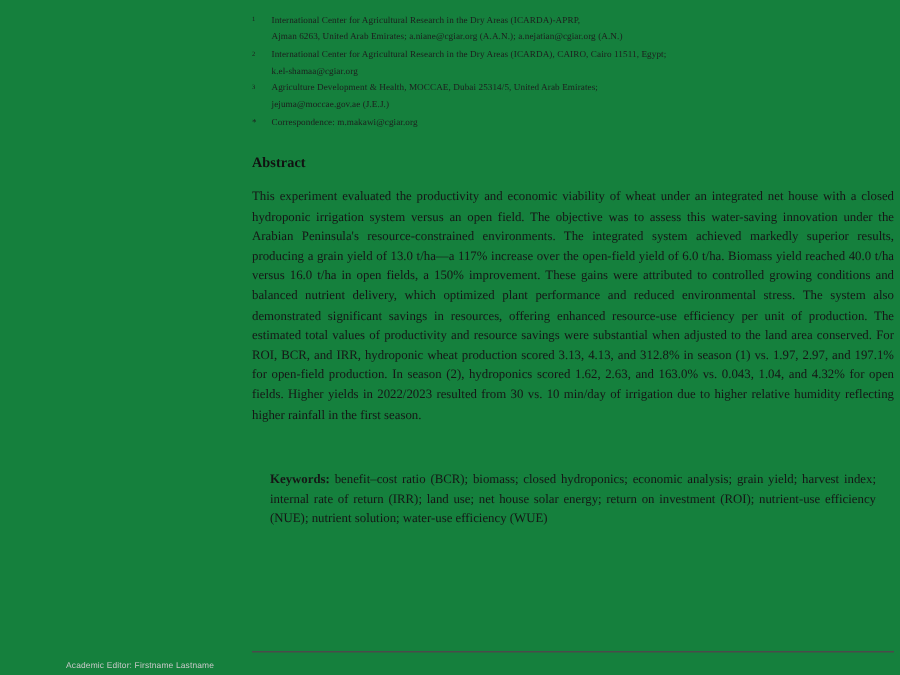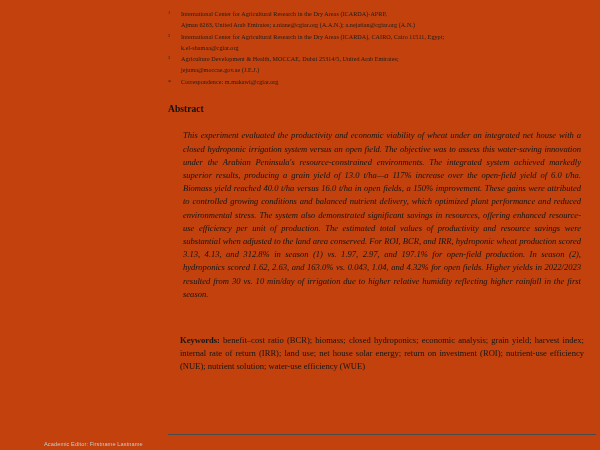--- a/index.html
+++ b/index.html
@@ -15,21 +15,21 @@
     overflow: hidden;
     font-family: "Liberation Serif", "DejaVu Serif", serif;
     color: #1a1a1a;
     -webkit-font-smoothing: antialiased;
   }
 
   
   .page {
     position: absolute;
     inset: 0;
-    background: #c2410c;
+    background: #15803d;
   }
 
   
   .content-col {
     position: absolute;
     left: 168px;
     top: 0;
     width: 428px;
   }
 
@@ -75,22 +75,21 @@
     margin-bottom: 10px;
     letter-spacing: 0.005em;
     color: #111;
   }
   .abstract-body {
     font-size: 8.55px;
     line-height: 1.545;
     text-align: justify;
     text-justify: inter-word;
     color: #161616;
-    margin: 15px;
-    font-style: italic;
+    margin: 0;
   }
 
   .keywords {
     font-size: 8.55px;
     line-height: 1.545;
     text-align: justify;
     color: #161616;
     margin: 12px;
     padding-top: 18px;
   }

